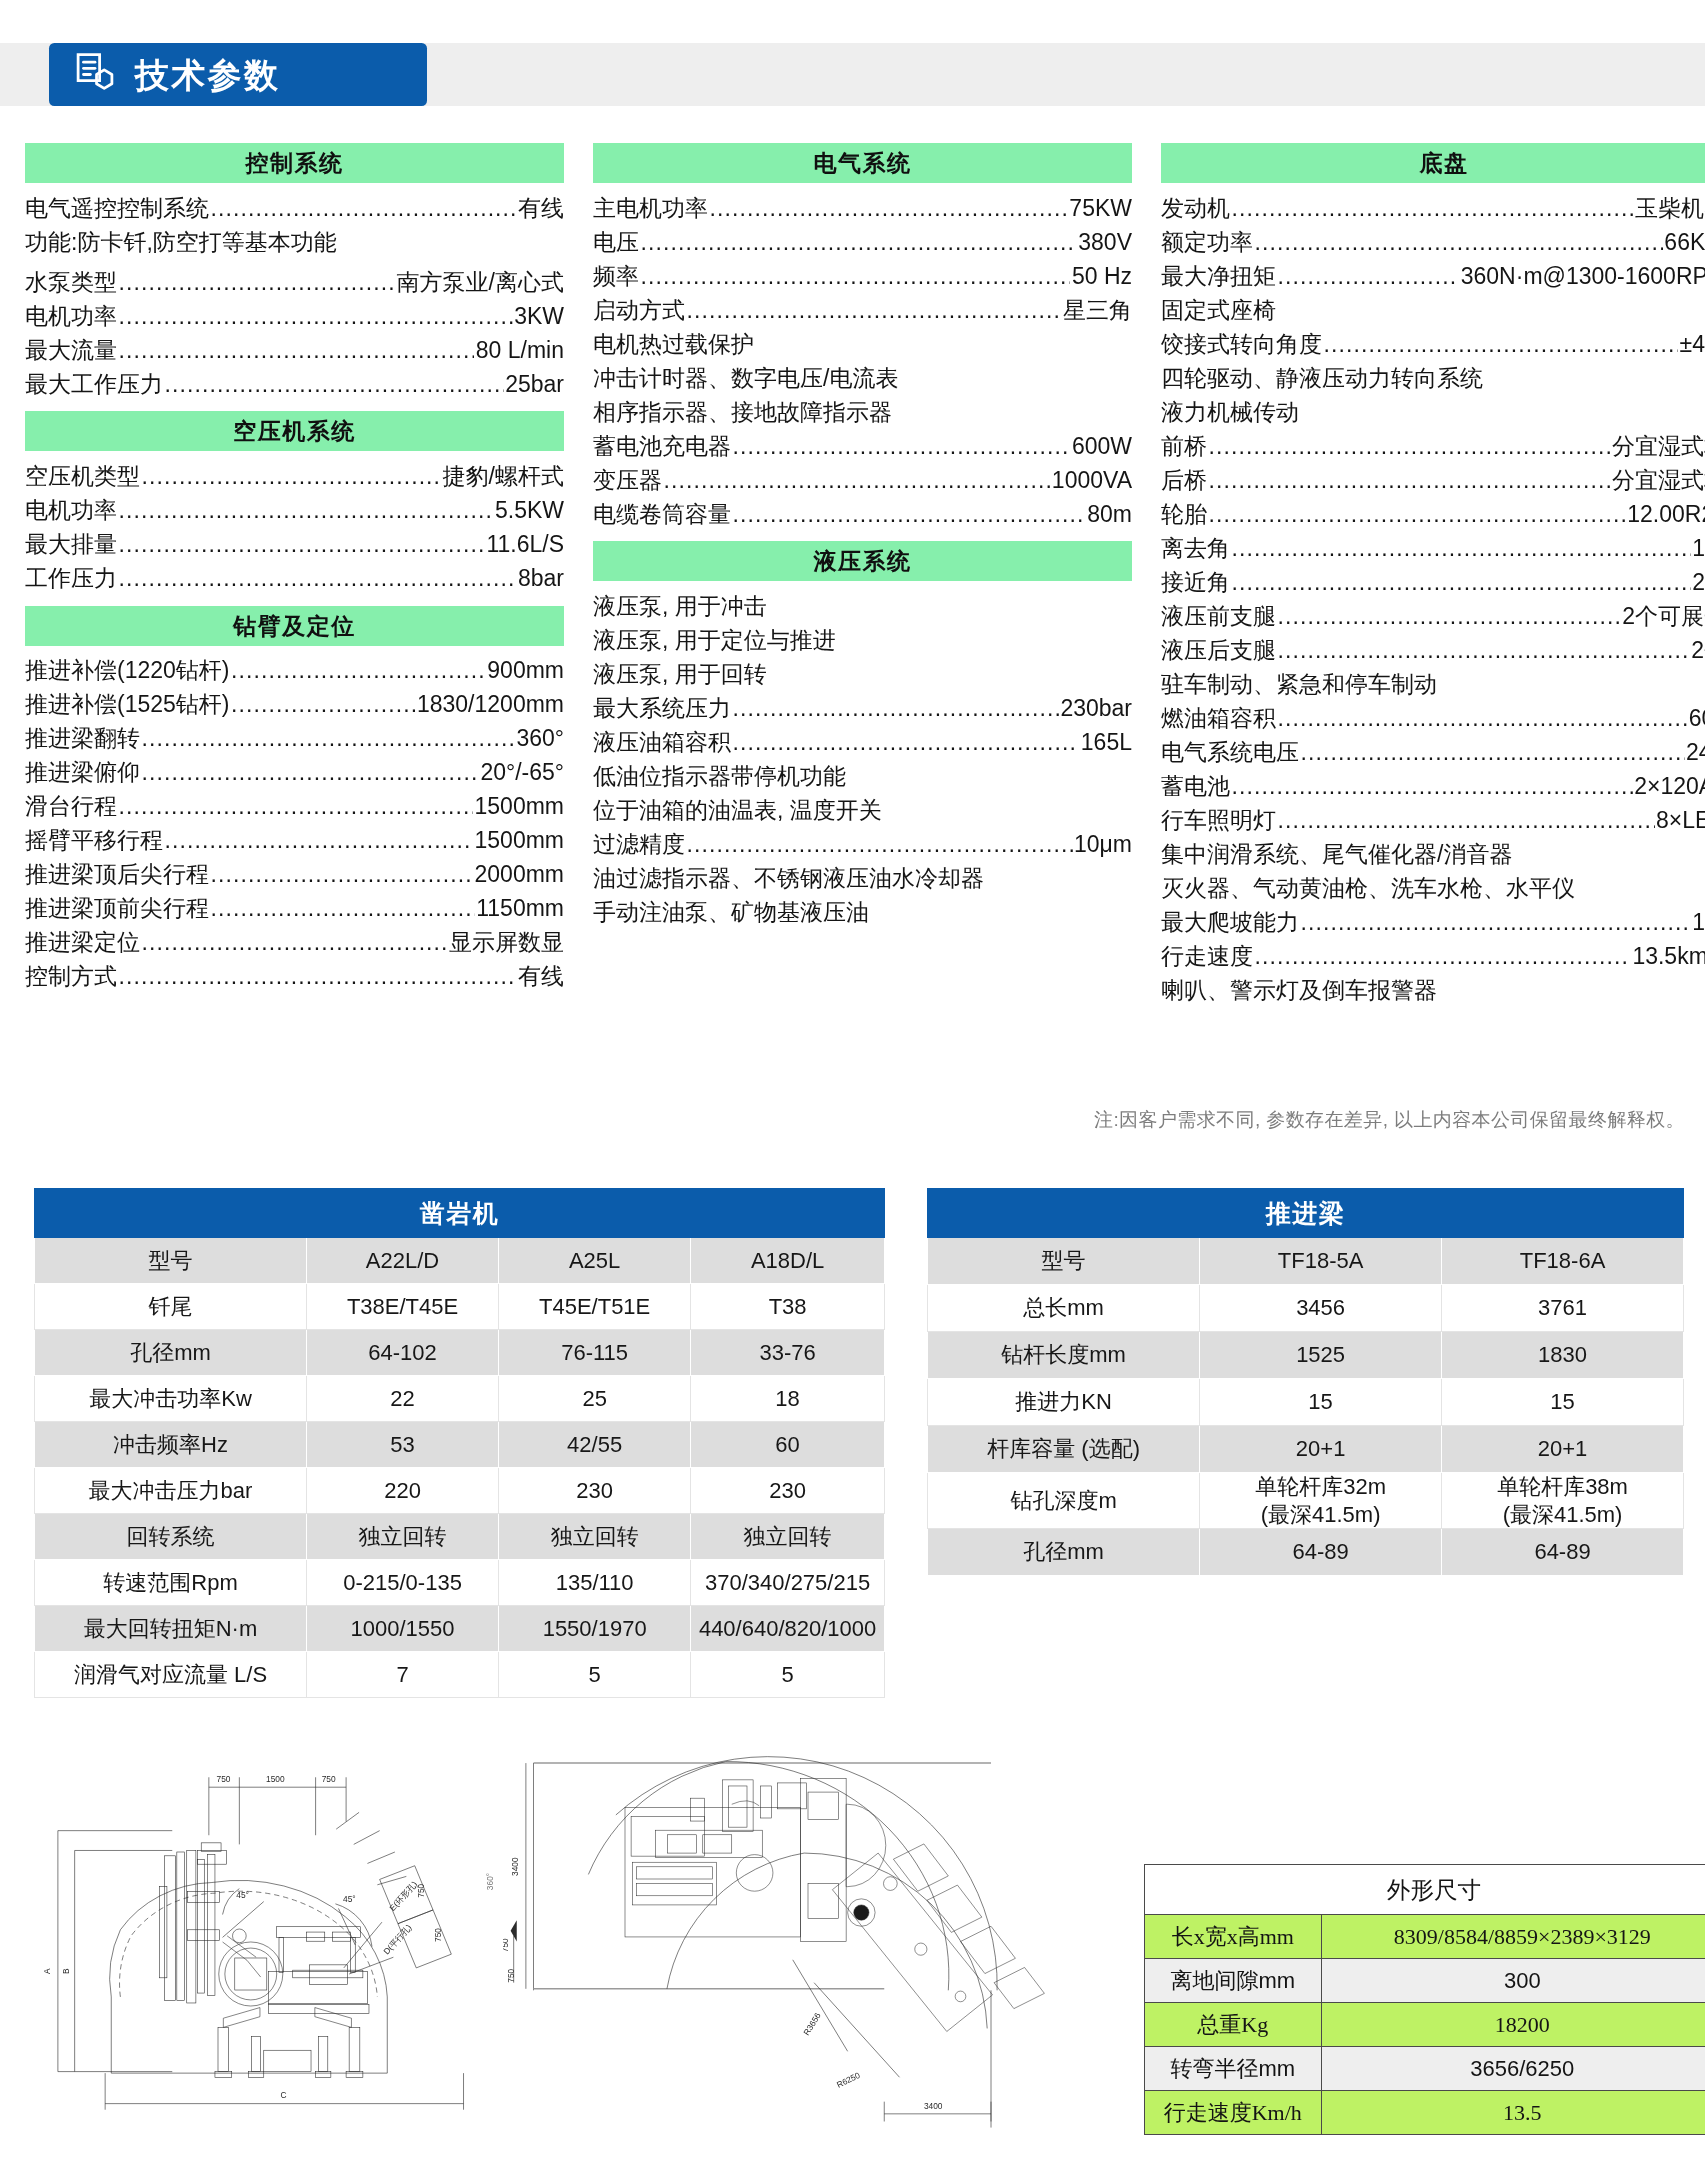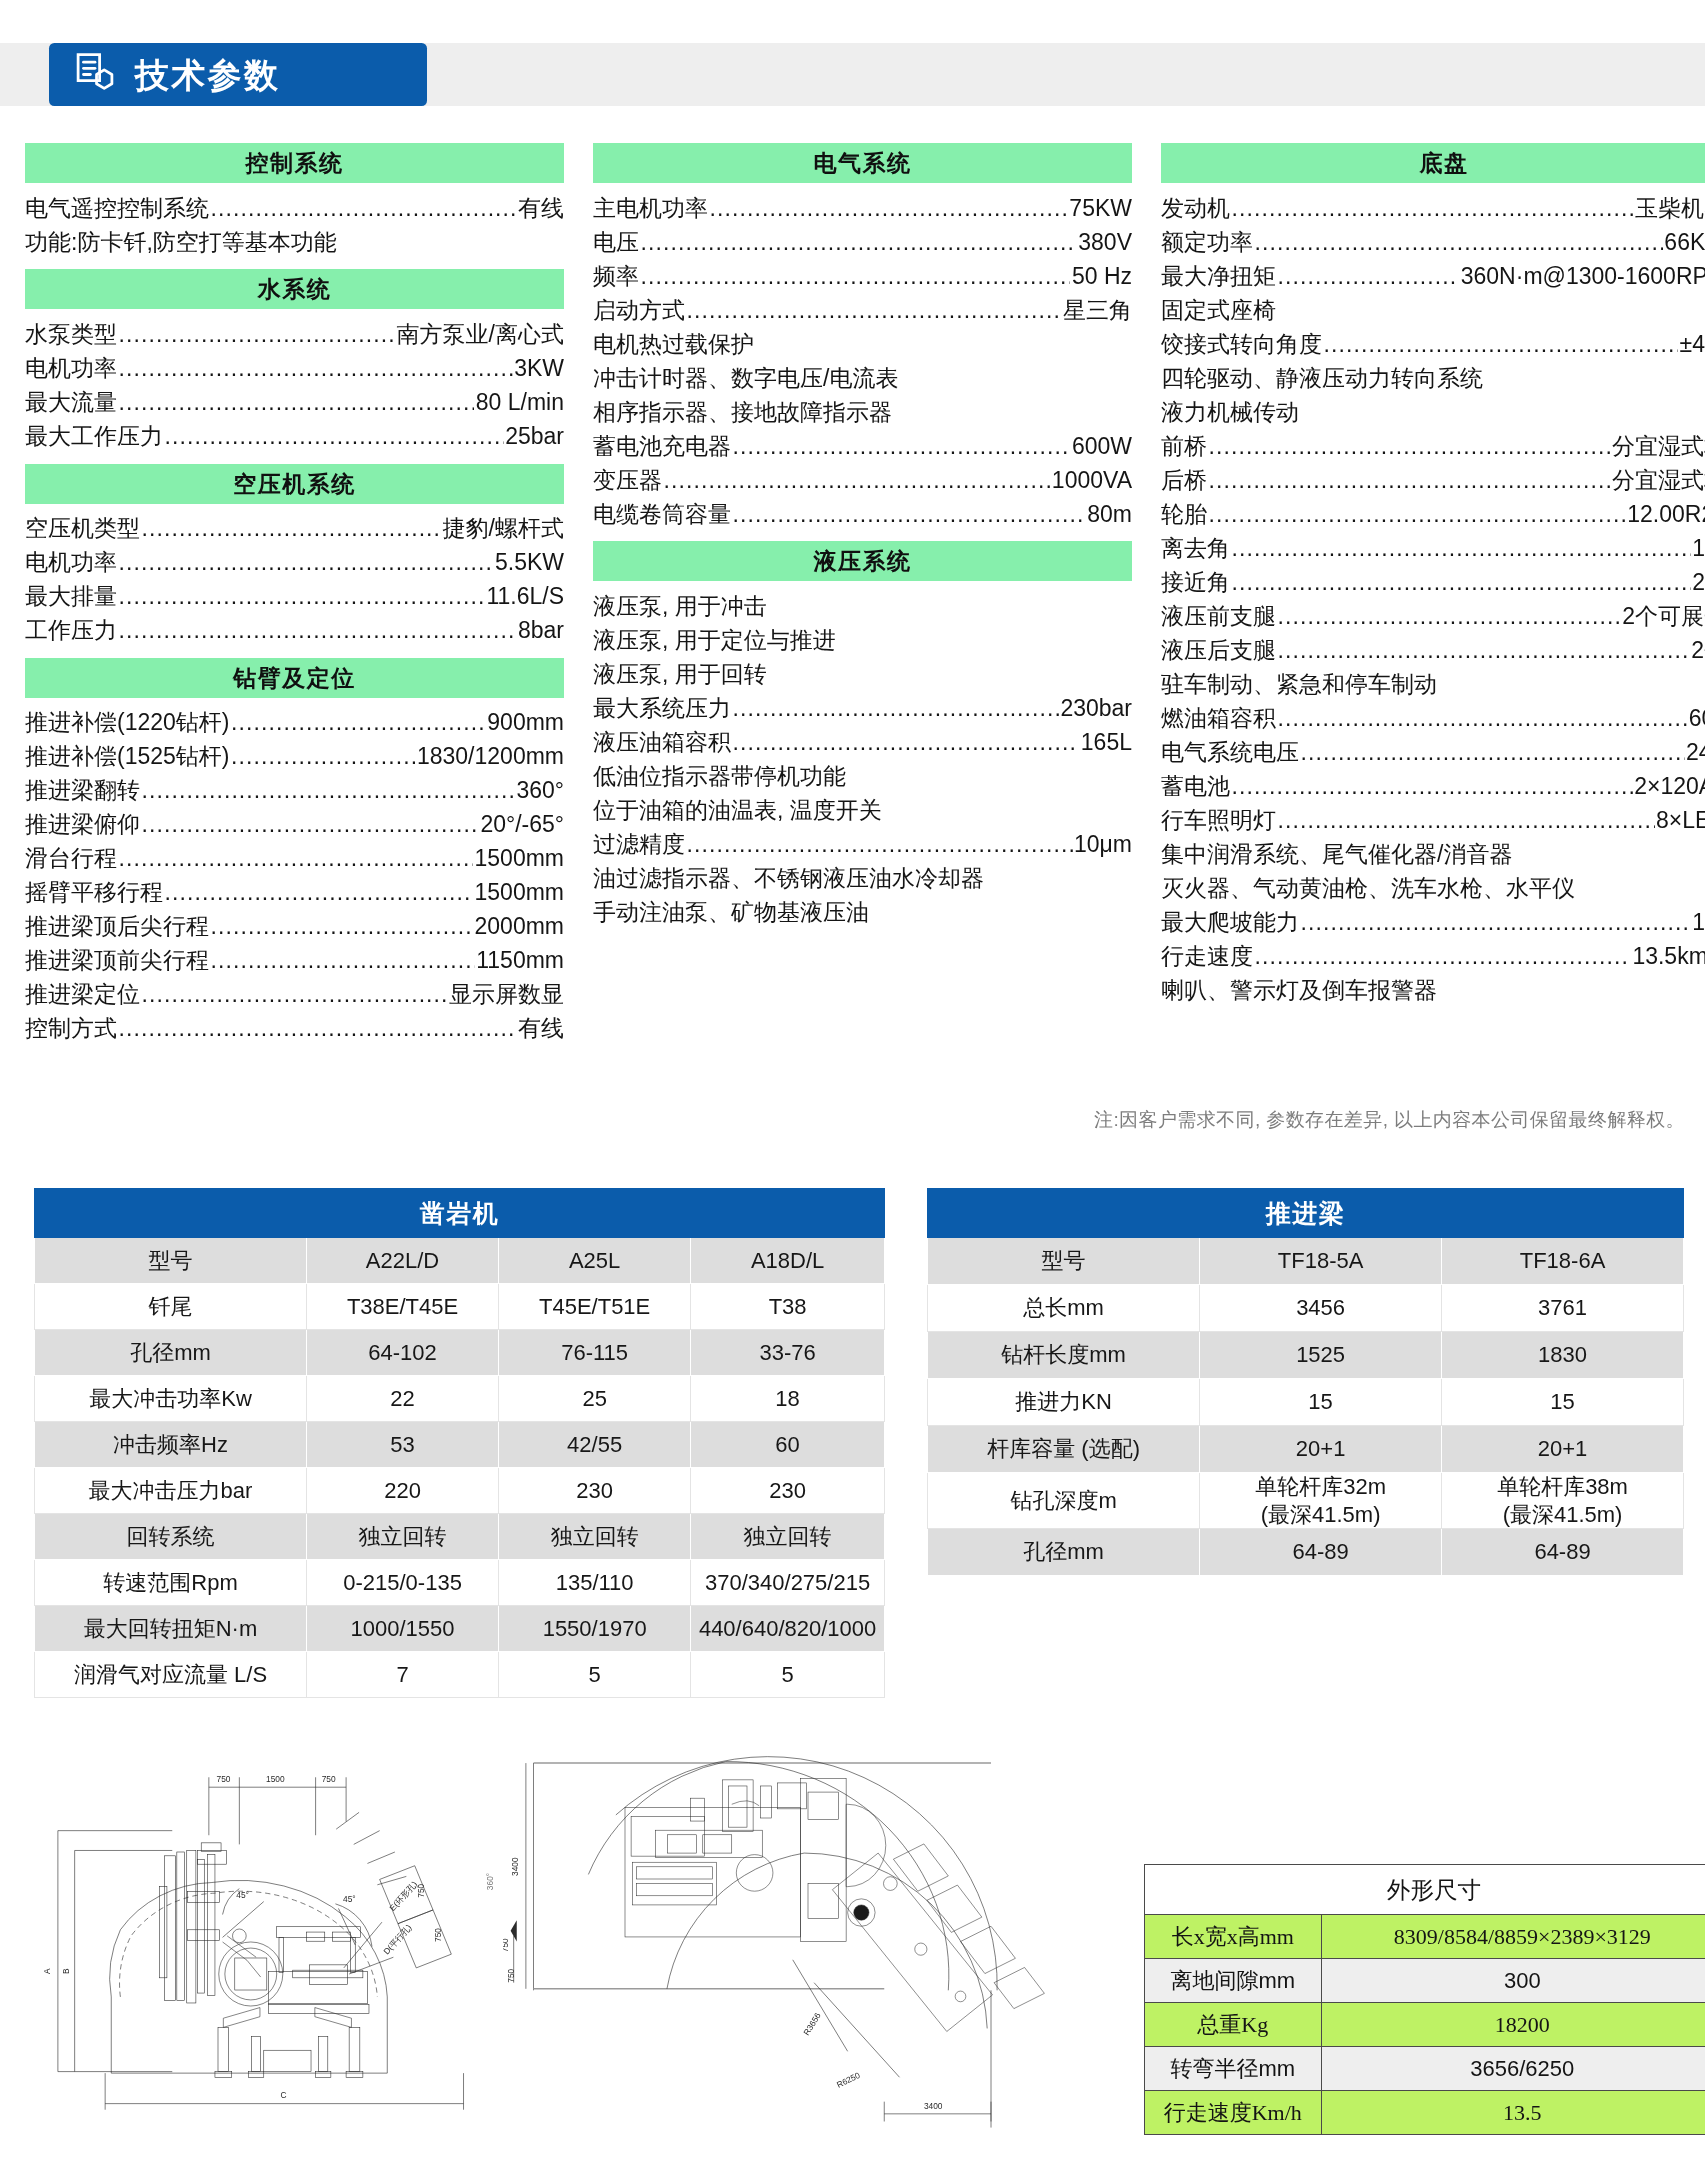--- a/index.html
+++ b/index.html
@@ -133,21 +133,20 @@
         <li class="prow">
           <span class="plab">电气遥控控制系统</span>
           <span class="dots">........................................................................................................................................................................................................</span>
           <span class="pval">有线</span>
         </li>
         <li class="prow noval">
           <span class="plab">功能:防卡钎,防空打等基本功能</span>
           <span class="pval"></span>
         </li>
       </ul>
-      <div class="sec-head sp">水系统</div>
       <ul class="plist">
         <li class="prow">
           <span class="plab">水泵类型</span>
           <span class="dots">........................................................................................................................................................................................................</span>
           <span class="pval">南方泵业/离心式</span>
         </li>
         <li class="prow">
           <span class="plab">电机功率</span>
           <span class="dots">........................................................................................................................................................................................................</span>
           <span class="pval">3KW</span>

